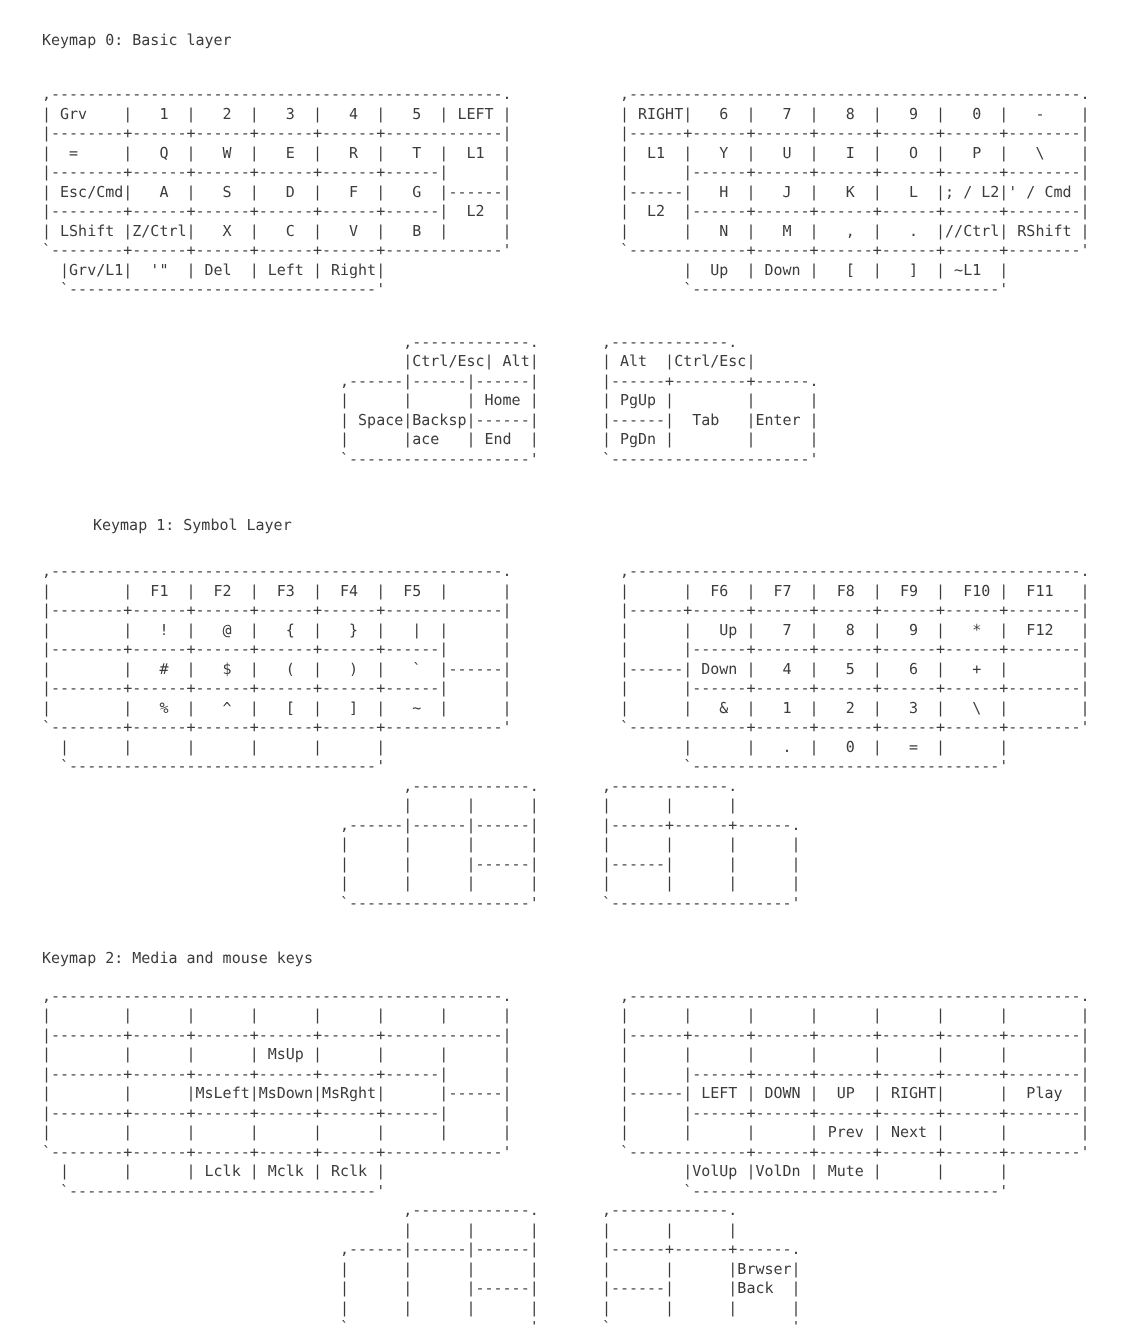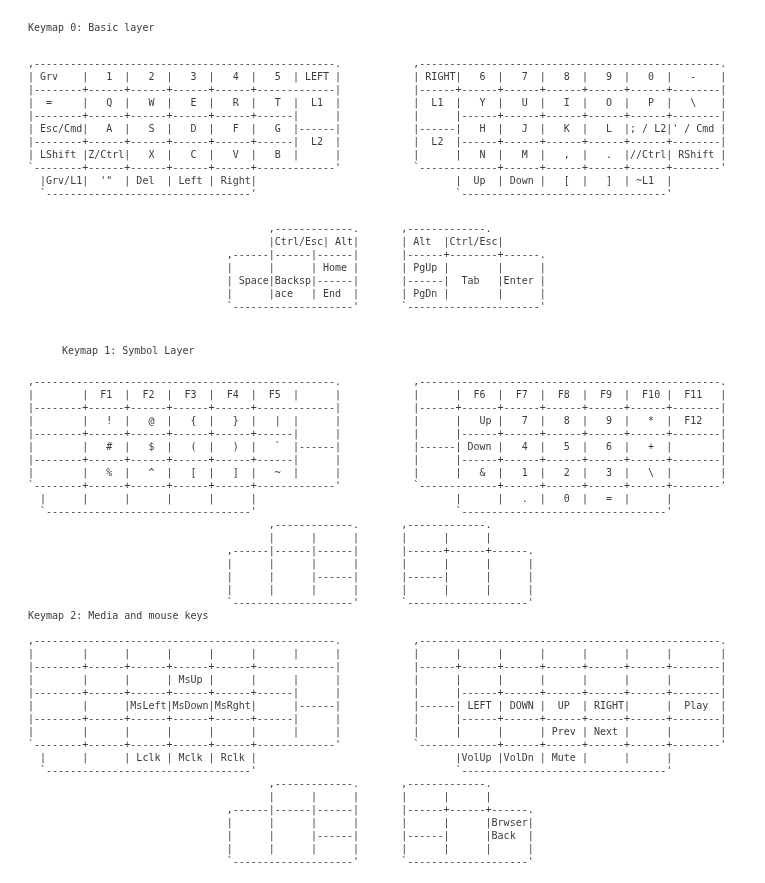--- a/index.html
+++ b/index.html
@@ -12,21 +12,21 @@
   .km-title { white-space: pre; margin: 0; }
   pre.km-art { margin: 0; font: inherit; white-space: pre; }
   
   section.km0 .km-main  { margin-top: 23px; }
   section.km0 .km-thumb { margin-top: 22px; }
   
   section.km1 .km-title { margin-top: 31px; padding-left: 34px; }
   section.km1 .km-main  { margin-top: 18px; }
   section.km1 .km-thumb { margin-top: 0; }
   
-  section.km2 .km-title { margin-top: 0; }
+  section.km2 .km-title { margin-top: 24px; }
   section.km2 .km-main  { margin-top: 12px; }
   section.km2 .km-thumb { margin-top: 0; }
 </style>
 </head>
 <body style="background: rgb(255, 255, 255);">
 
 <div class="doc" style="color: rgb(60, 60, 60);">
 
   <section class="km0">
     <div class="km-title">Keymap 0: Basic layer</div>

